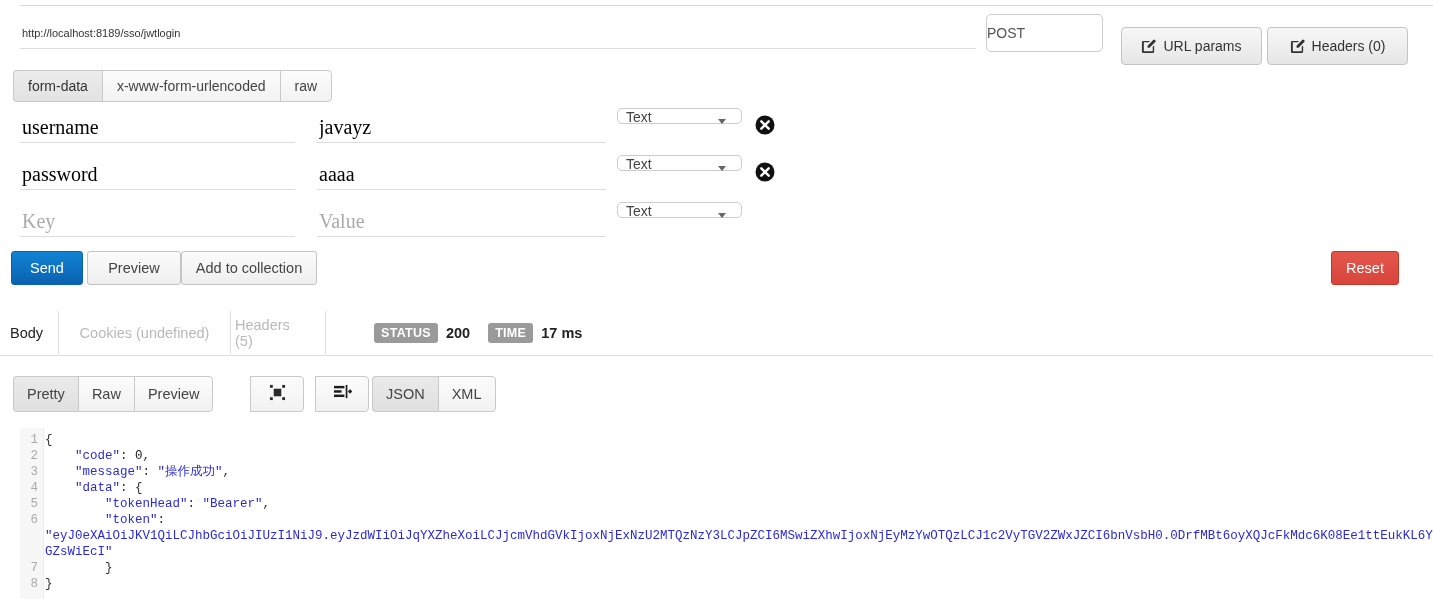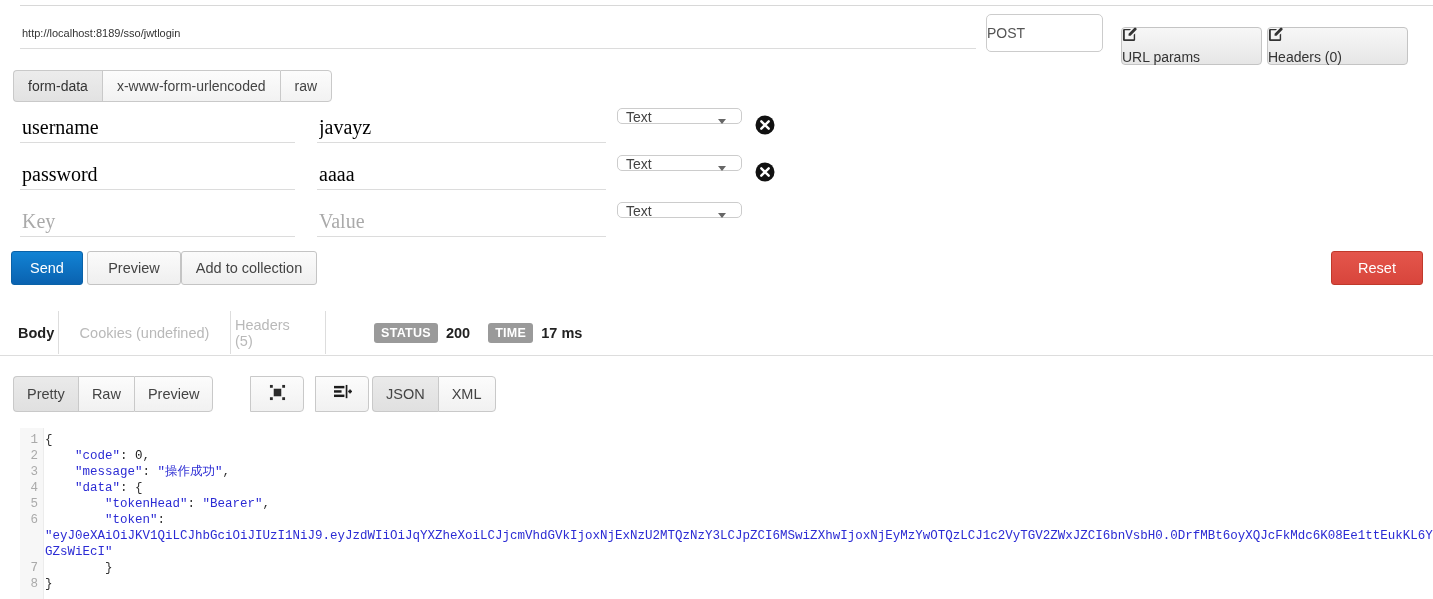--- a/index.html
+++ b/index.html
@@ -33,22 +33,22 @@
   .sel-chev:before{
     content:"";position:absolute;left:0;top:0;
     border-left:4.5px solid transparent;border-right:4.5px solid transparent;
     border-top:5px solid #666;
   }
   .gbtn{
     position:absolute;height:38px;box-sizing:border-box;
     border:1px solid #c4c4c4;border-radius:4px;
     background:linear-gradient(to bottom,#f7f7f7 0%,#e6e6e6 100%);
     font-family:"Liberation Sans",sans-serif;font-size:14px;color:#333;
-    display:flex;justify-content:center;gap:7px;
-    cursor:pointer;user-select:none;flex-direction:column;
+    display:flex;align-items:center;justify-content:center;gap:7px;
+    cursor:pointer;user-select:none;
   }
   .btn-urlparams{left:1121px;top:14px;width:141px;}
   .btn-headers{left:1267px;top:14px;width:141px;}
   .edit-icon{display:inline-block;width:15px;height:15px;position:relative;flex:0 0 auto;}
   .edit-icon svg{display:block;}
 
   
   .tabs{position:absolute;left:13px;top:70px;height:32px;display:flex;}
   .tab{
     height:32px;box-sizing:border-box;padding:0 14px;
@@ -94,34 +94,34 @@
     font-family:"Liberation Sans",sans-serif;font-size:14.5px;color:#444;
     display:flex;align-items:center;justify-content:center;cursor:pointer;user-select:none;
   }
   .btn-send{
     left:11px;width:72px;border:1px solid #0a62a8;
     background:linear-gradient(to bottom,#1283d4,#0a62b0);color:#fff;
   }
   .btn-preview{left:87px;width:94px;}
   .btn-addcol{left:181px;width:136px;}
   .btn-reset{
-    left:1331px;width:92px;border:1px solid #c0392b;
+    left:1331px;width:68px;border:1px solid #c0392b;
     background:linear-gradient(to bottom,#e4564c,#d8453c);color:#fff;text-align:right;
   }
 
   
   .statusbar{
     position:absolute;left:0;top:311px;width:1433px;height:44px;
     border-bottom:1px solid #ddd;
   }
   .sb-item{
     position:absolute;top:0;height:43px;display:flex;align-items:center;
     font-size:14.5px;box-sizing:border-box;padding:0 14px;user-select:none;
   }
-  .sb-body{left:12px;font-weight:bold;color:#222;padding-left:6px;padding-right:16px;}
+  .sb-body{left:4px;font-weight:normal;color:#222;padding-left:6px;padding-right:16px;}
   .sb-cookies{left:58px;width:173px;color:#b9b9b9;border-left:1px solid #ddd;border-right:1px solid #ddd;cursor:pointer;justify-content:center;}
   .sb-headers{left:221px;width:105px;color:#b9b9b9;border-right:1px solid #ddd;cursor:pointer;justify-content:center;}
   .sb-meta{left:360px;display:flex;align-items:center;gap:8px;}
   .pill{
     background:#9a9a9a;color:#fff;font-weight:bold;font-size:12.5px;
     border-radius:3px;padding:3px 7px;letter-spacing:.3px;
   }
   .meta-val{font-weight:bold;color:#222;font-size:14.5px;margin-right:10px;}
 
   

